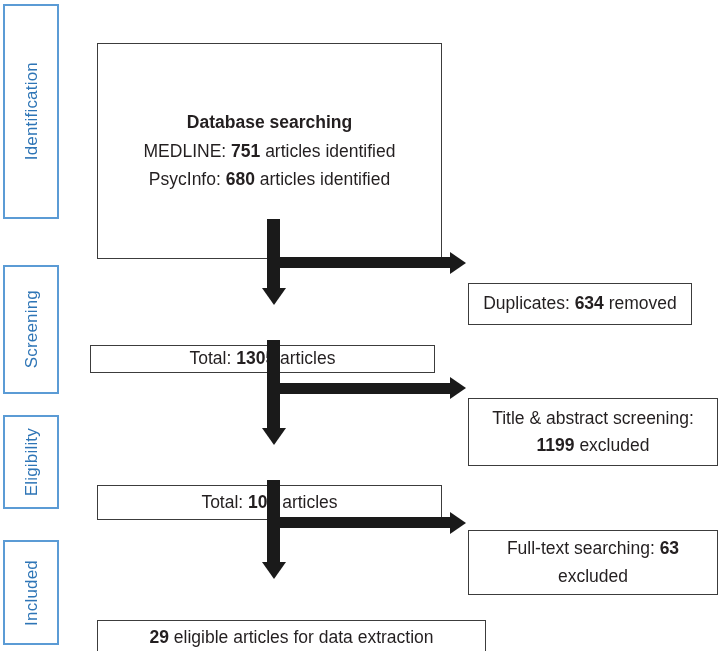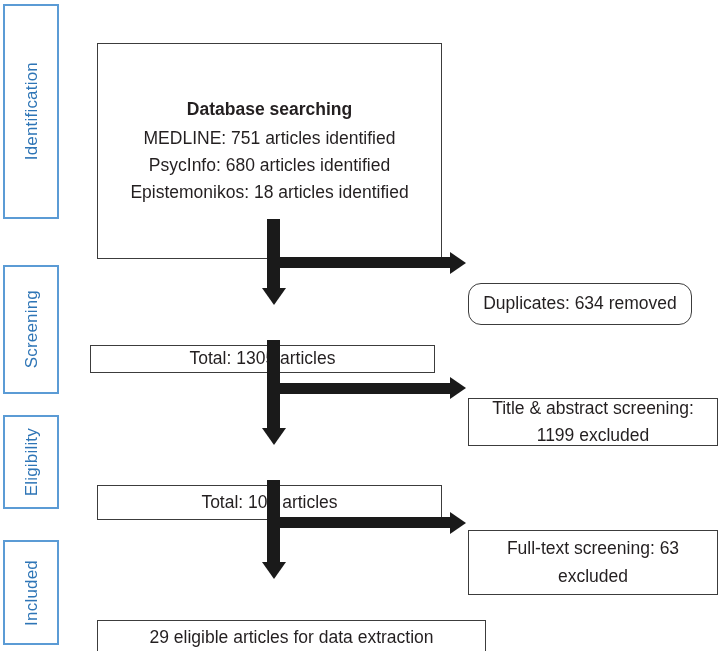--- a/index.html
+++ b/index.html
@@ -54,21 +54,21 @@
     padding: 2px 16px;
     margin-top: 40px;
   }
   .line {
     font-size: 17.5px;
     line-height: 1.55;
     white-space: nowrap;
     color: #231f20;
   }
   .line.wrap { white-space: normal; }
-  .line b { font-weight: normal; }
+  .line b { font-weight: bold; }
   .title-line {
     font-size: 17.5px;
     font-weight: bold;
     line-height: 1.55;
     margin-bottom: 2px;
     color: #231f20;
   }
 
   
   .arrow-trunk {
@@ -128,54 +128,49 @@
       <span>articles identified</span>
     </div>
 
 
     <div class="line">
       <span>PsycInfo:</span>
       <b>680</b>
       <span>articles identified</span>
     </div>
 
-    <div class="line">
-      <span>Epistemonikos:</span>
-      <b>18</b>
-      <span>articles identified</span>
-    </div>
   </div>
 
   <div class="arrow-trunk" style="left:267px; top:219px; height:71px;"></div>
   <div class="arrow-head-down" style="left:261.5px; top:288px;"></div>
   <div class="arrow-branch" style="left:267px; top:257px; width:185px;"></div>
   <div class="arrow-head-right" style="left:450px; top:251.5px;"></div>
 
-  <div class="flow-box" style="left:468px; top:243px; width:224px; height:42px;border-radius:13px;">
+  <div class="flow-box" style="left:468px; top:243px; width:224px; height:42px;">
     <div class="line">
       <span>Duplicates:</span>
       <b>634</b>
       <span>removed</span>
     </div>
   </div>
 
   <div class="flow-box" style="left:90px; top:305px; width:345px; height:28px;">
     <div class="line">
       <span>Total:</span>
       <b>1305</b>
       <span>articles</span>
     </div>
   </div>
 
   <div class="arrow-trunk" style="left:267px; top:340px; height:90px;"></div>
   <div class="arrow-head-down" style="left:261.5px; top:428px;"></div>
   <div class="arrow-branch" style="left:267px; top:383px; width:185px;"></div>
   <div class="arrow-head-right" style="left:450px; top:377px;"></div>
 
-  <div class="flow-box" style="left:468px; top:358px; width:250px; height:48px;">
+  <div class="flow-box" style="left:468px; top:358px; width:250px; height:68px;">
     <div class="line wrap">
       <span>Title &amp; abstract screening:</span>
       <b>1199</b>
       <span>excluded</span>
     </div>
   </div>
 
   <div class="flow-box" style="left:97px; top:445px; width:345px; height:35px;">
     <div class="line">
       <span>Total:</span>
@@ -184,21 +179,21 @@
     </div>
   </div>
 
   <div class="arrow-trunk" style="left:267px; top:480px; height:84px;"></div>
   <div class="arrow-head-down" style="left:261.5px; top:562px;"></div>
   <div class="arrow-branch" style="left:267px; top:517px; width:185px;"></div>
   <div class="arrow-head-right" style="left:450px; top:511.5px;"></div>
 
   <div class="flow-box" style="left:468px; top:490px; width:250px; height:65px;">
     <div class="line wrap">
-      <span>Full-text screening:</span>
+      <span>Full-text searching:</span>
       <b>63</b>
       <span>excluded</span>
     </div>
   </div>
 
   <div class="flow-box" style="left:97px; top:580px; width:389px; height:36px;">
     <div class="line">
       <b>29</b>
       <span>eligible articles for data extraction</span>
     </div>

